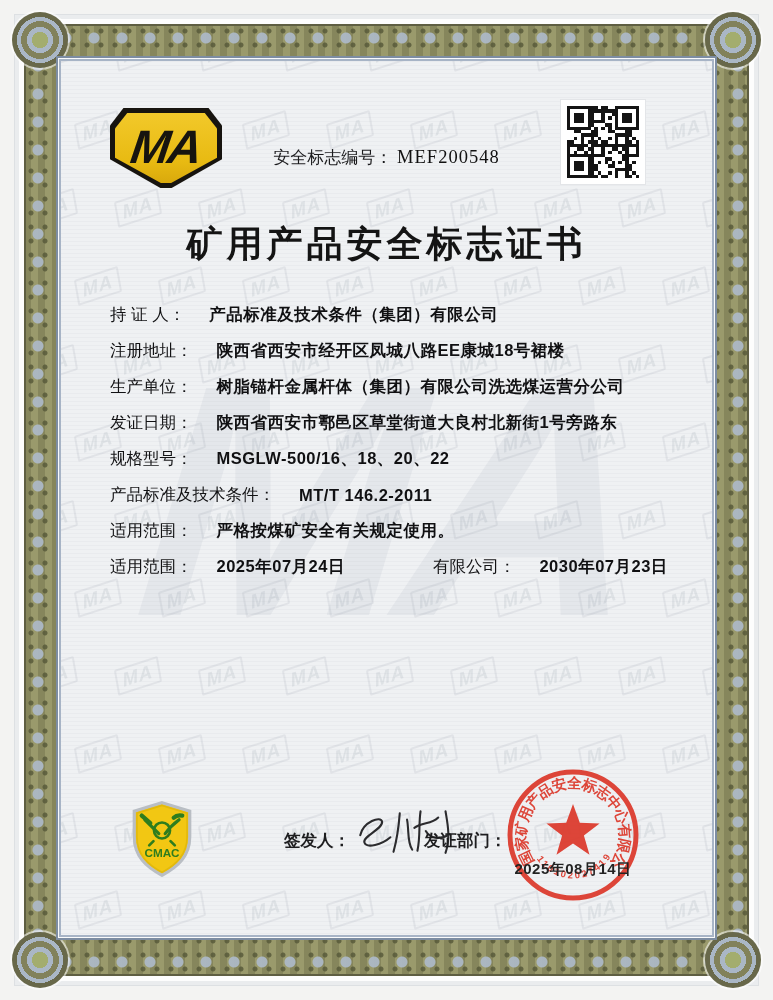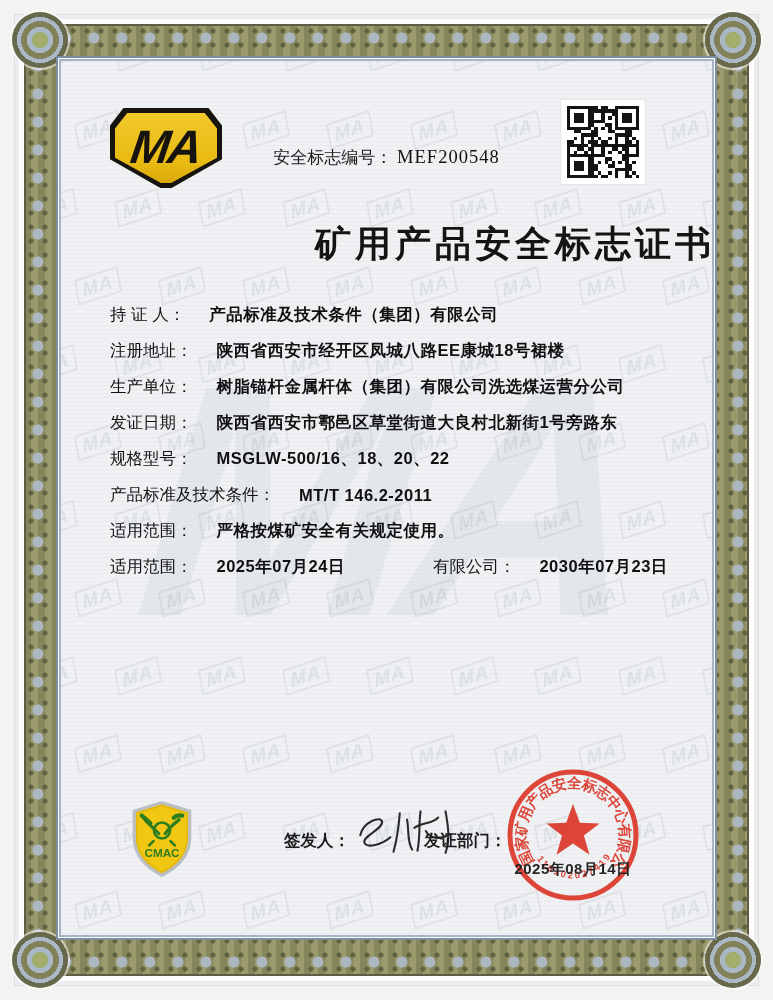--- a/index.html
+++ b/index.html
@@ -65,21 +65,21 @@
   .cert-no .val{font-family:"Liberation Serif",serif;font-size:18.5px;letter-spacing:1px;color:#111;}
   .qr{
     position:absolute;right:70px;top:42px;width:84px;height:84px;background:#fff;
     padding:6px;box-sizing:border-box;z-index:1;box-shadow:0 0 0 1px #e3e5e8;
   }
   .qr-grid{width:72px;height:72px;display:grid;grid-template-columns:repeat(21,1fr);grid-template-rows:repeat(21,1fr);}
   .qr-grid i{display:block;}
   .qr-grid i.d{background:#141414;}
   
   .title{
-    position:absolute;left:0;right:0;top:162px;text-align:right;z-index:1;
+    position:absolute;left:0;right:0;top:162px;text-align:center;z-index:1;
     font-size:36px;font-weight:900;letter-spacing:4px;color:#141414;
   }
   
   .fields{position:absolute;left:52px;right:24px;top:246px;z-index:1;font-size:16.5px;}
   .row{margin-bottom:14px;display:flex;align-items:center;white-space:nowrap;}
   .row.mt{margin-top:6px;}
   .f-label{color:#121214;margin-right:24px;flex:none;}
   .f-value{font-weight:700;color:#101012;letter-spacing:.5px;}
   .pair2{margin-left:88px;display:inline-flex;align-items:baseline;}
   

